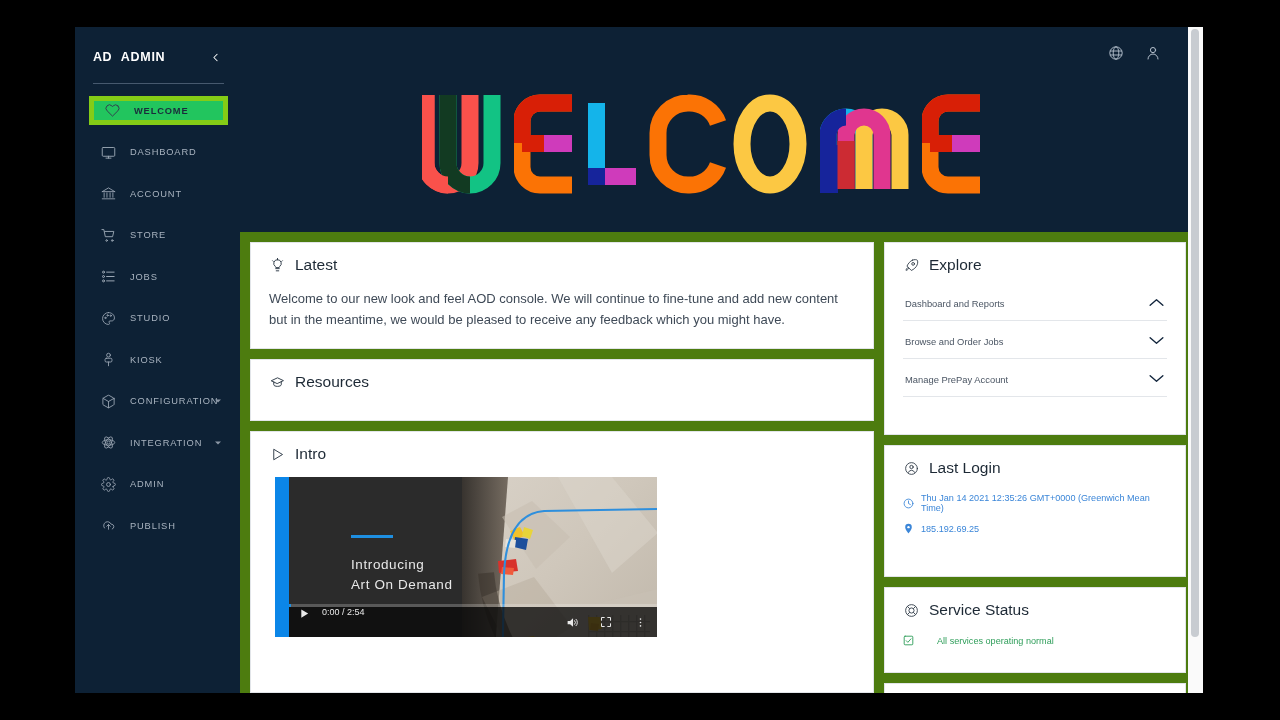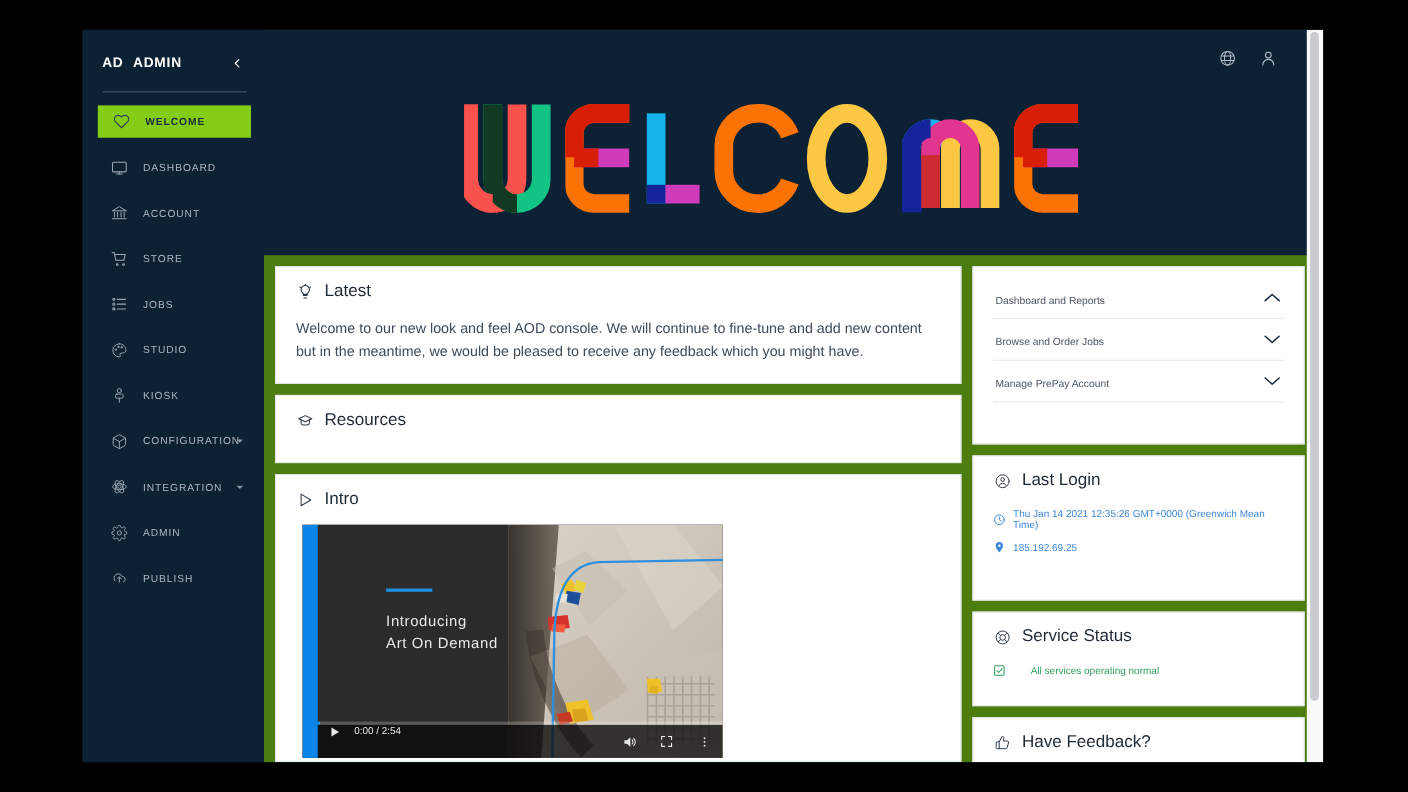--- a/index.html
+++ b/index.html
@@ -56,22 +56,22 @@
     display: flex; align-items: center;
     height: 29px;
     margin: 0 12px 0 14px;
     padding-left: 10px;
     cursor: pointer;
     border: 1px solid transparent;
     position: relative;
   }
   .nav-item + .nav-item { margin-top: 12.5px; }
   .nav-item.active {
-    background: #84cc16;
-    border: 3px solid #84cc16;
+    background: #22c55e;
+    border: 5px solid #84cc16;
   }
   .nav-icon {
     width: 17px; height: 17px;
     flex: 0 0 17px;
     display: flex; align-items: center; justify-content: center;
   }
   .nav-icon svg { display: block; }
   .nav-label {
     margin-left: 13px;
     font-size: 9.3px;
@@ -154,21 +154,21 @@
     font-size: 13px; line-height: 1.62; color: #3f4a57;
   }
 
   #card-resources { min-height: 62px; }
   #card-resources .card-body { padding-bottom: 14px; }
 
   
   #card-intro { flex: 1 1 auto; min-height: 0; }
   #video-wrap {
     margin: 14px 0 0 24px;
-    width: 382px; height: 212px;
+    width: 382px; height: 160px;
     background: #111;
     position: relative;
     overflow: hidden;
   }
   #video-left-bar {
     position: absolute; left: 0; top: 0; bottom: 0; width: 14px;
     background: #0b86e8;
   }
   #video-slide {
     position: absolute; left: 14px; top: 0; bottom: 0; width: 173px;
@@ -628,20 +628,30 @@
                 </span>
               </span>
             </div>
           </div>
         </div>
       </div>
 
       <div id="col-right">
 
         <div class="card" id="card-explore">
+          <div class="card-title">
+            <span class="ct-icon">
+              <svg width="15" height="15" viewBox="0 0 24 24" fill="none" stroke="#2b3744" stroke-width="1.4" stroke-linecap="round" stroke-linejoin="round">
+                  <path d="M13.6 3.4c3.4-1.3 6.6-.9 7.5 0 .9.9 1.3 4.1 0 7.5-1.6 4.2-5.6 7.4-9.4 9L4.8 13c1.6-3.8 4.7-7.9 8.8-9.6z"></path>
+                  <circle cx="14.6" cy="9.4" r="2.2"></circle>
+                  <path d="M6.2 15.3c-1.6.8-2.6 2.3-3 4.4 2.1-.4 3.6-1.4 4.4-3"></path>
+                </svg>
+            </span>
+            <span>Explore</span>
+          </div>
           <div class="card-body">
             <div class="explore-row">
               <span class="explore-label">Dashboard and Reports</span>
               <span class="explore-chev">
                 <svg width="17" height="11" viewBox="0 0 24 14" fill="none" stroke="#12253c" stroke-width="1.9" stroke-linecap="round" stroke-linejoin="round">
                     <polyline points="3 11 12 3 21 11"></polyline>
                   </svg>
               </span>
             </div>
             <div class="explore-row">

